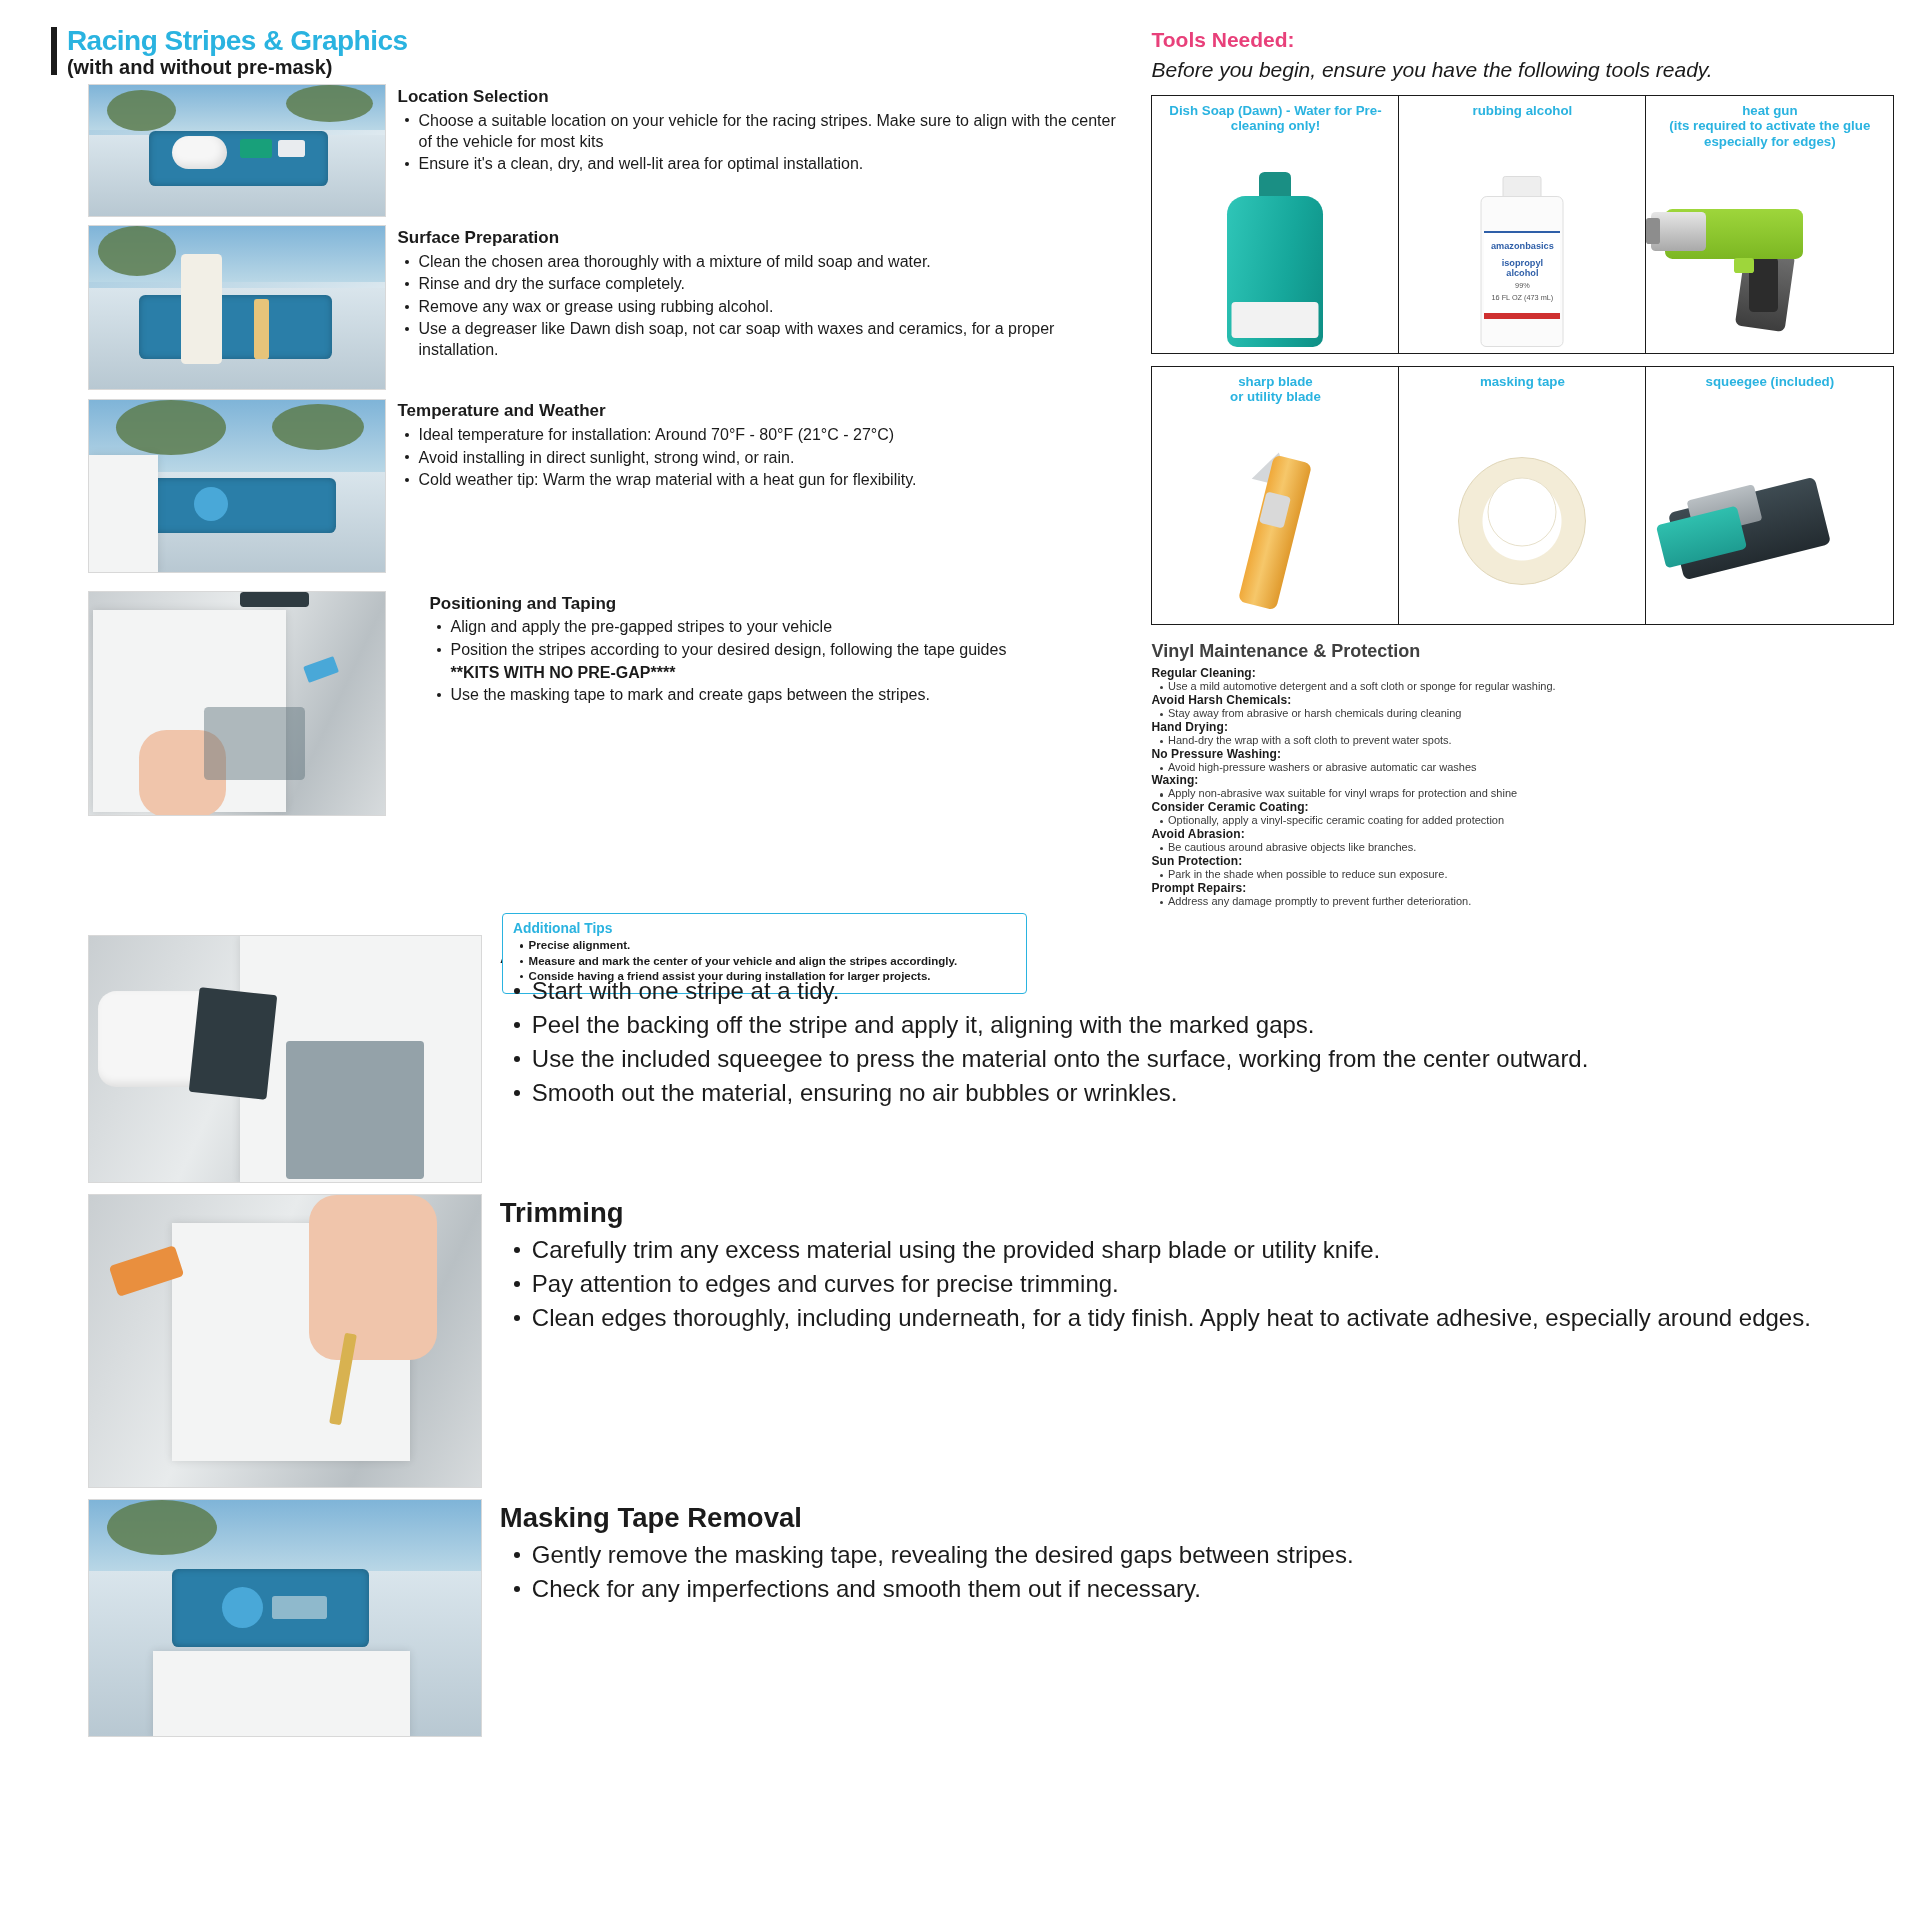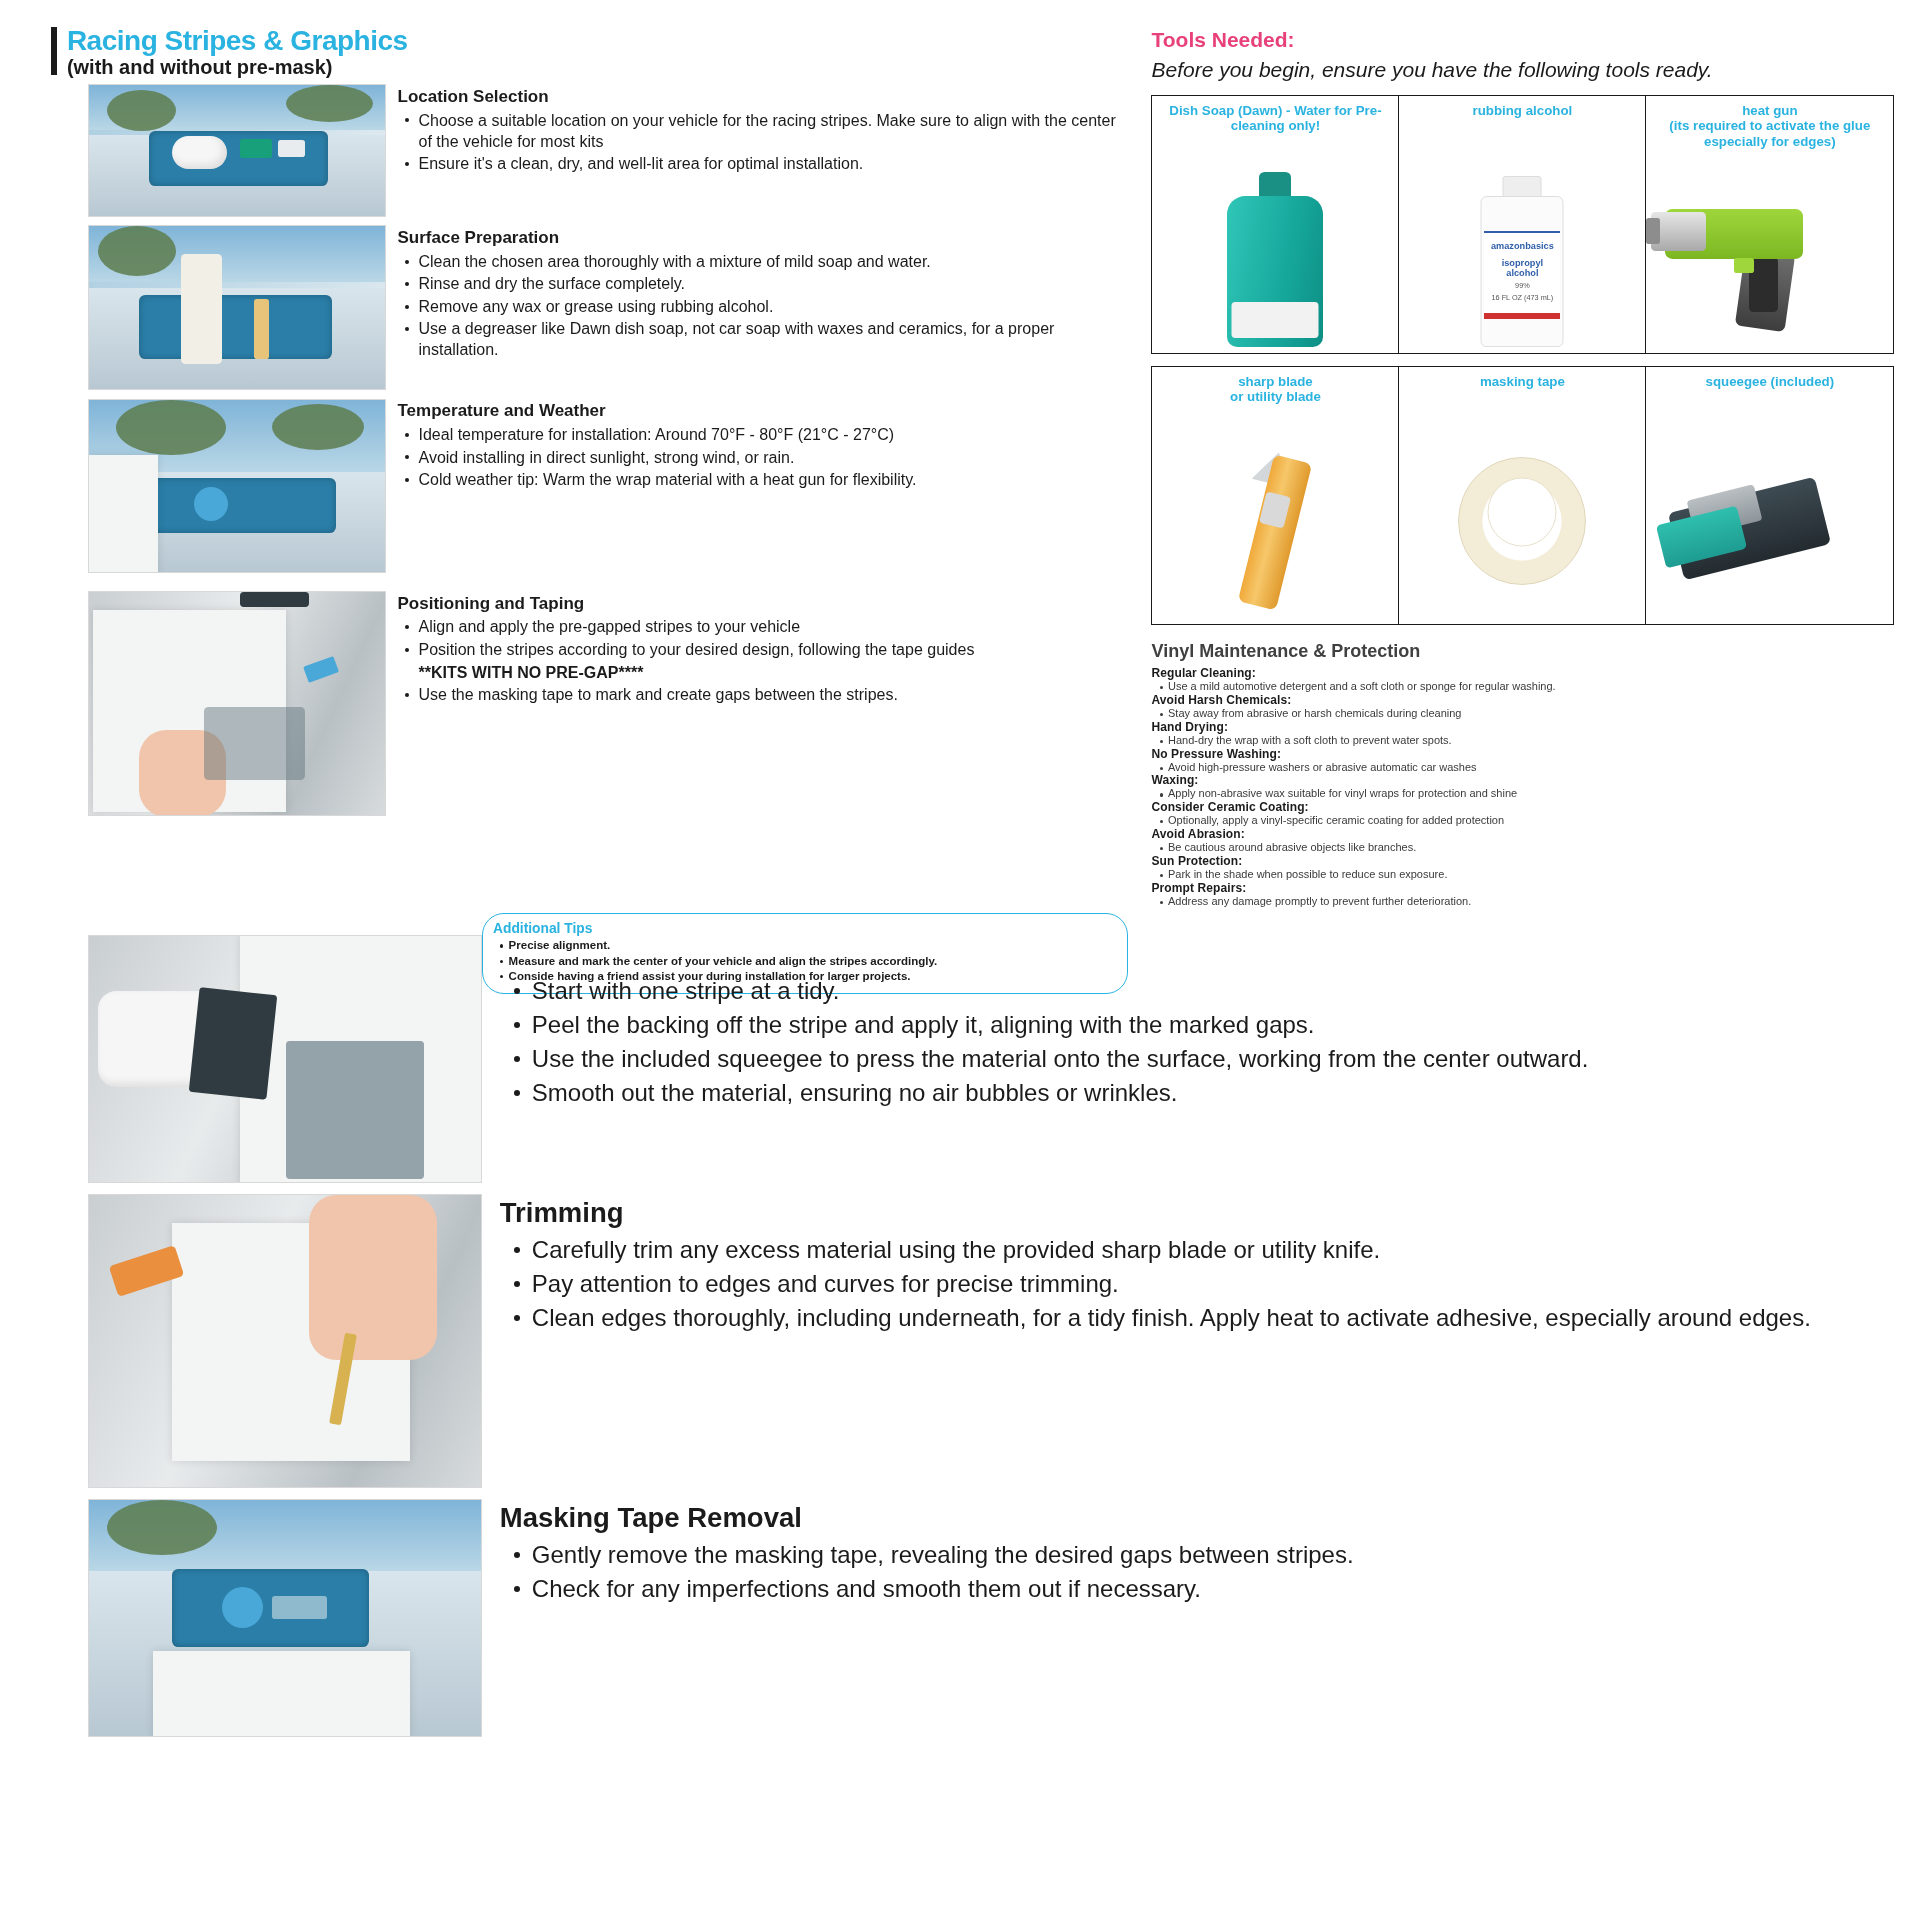--- a/index.html
+++ b/index.html
@@ -314,25 +314,25 @@
   }
   .maint-b:before {
     content: "";
     position: absolute; left: 8.3px; top: 6px;
     width: 3.2px; height: 3.2px; border-radius: 50%; background: #3a3a3a;
   }
 
   
   .tips-box {
     position: absolute;
-    left: 482px;
+    left: 502px;
     top: 913px;
-    width: 646px;
+    width: 525px;
     border: 1.4px solid #2ab3e0;
-    border-radius: 22px;
+    border-radius: 4px;
     padding: 7.3px 10px 8.3px 10px;
     background: #fff;
   }
   .tips-title {
     font-size: 13.8px;
     font-weight: bold;
     color: #2ab3e0;
     margin-bottom: 1.8px;
   }
   .tips-item {
@@ -454,21 +454,21 @@
         <div class="step-text">
           <div class="step-title">Temperature and Weather</div>
           <ul class="bullets">
             <li>Ideal temperature for installation: Around 70°F - 80°F (21°C - 27°C)</li>
             <li>Avoid installing in direct sunlight, strong wind, or rain.</li>
             <li>Cold weather tip: Warm the wrap material with a heat gun for flexibility.</li>
           </ul>
         </div>
       </div>
 
-      <div class="step" style="margin-top:18.3px;">
+      <div class="step" style="margin-top:18.3px;gap:32px;">
         <div class="step-photo ph" style="width:298px;height:225px;">
           <div class="metal"></div>
           <div class="white-sheet" style="left:4.6px;top:18.3px;width:193px;height:202px;"></div>
           <div class="sq" style="left:151px;top:0px;width:69px;height:15.6px;"></div>
           <div class="tape-blue" style="left:216px;top:69px;width:32px;height:16.5px;transform:rotate(-20deg);"></div>
           <div class="hand" style="left:50px;top:138px;width:87px;height:87px;"></div>
           <div class="item" style="left:115px;top:115px;width:101px;height:73px;background:rgba(90,110,120,.45);border-radius:4.6px;"></div>
         </div>
         <div class="step-text">
           <div class="step-title">Positioning and Taping</div>

